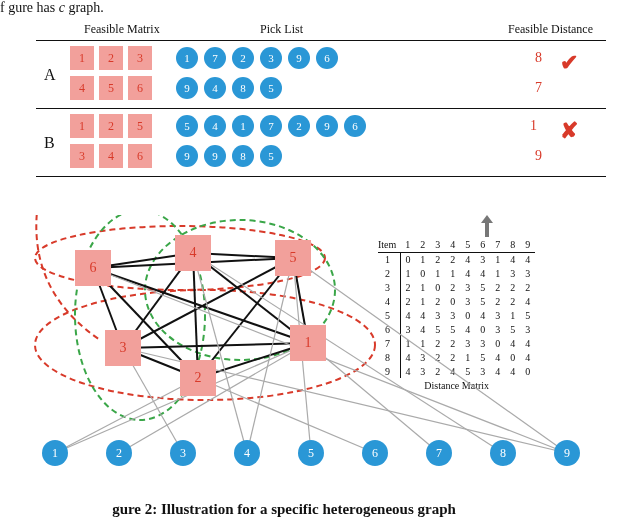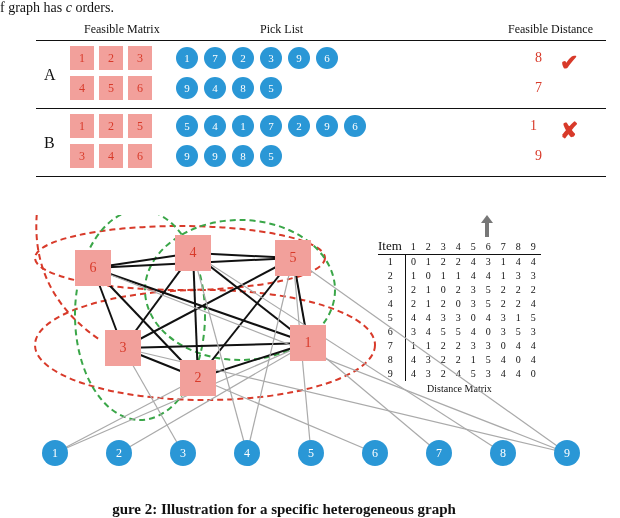--- a/index.html
+++ b/index.html
@@ -101,21 +101,21 @@
     color: #111;
   }
   .dist-matrix table { border-collapse: collapse; }
   .dist-matrix th, .dist-matrix td {
     width: 15px; height: 14px;
     text-align: center;
     font-weight: normal;
   }
   .dist-matrix .row-head { border-right: 1px solid #111; padding-right: 3px; }
   .dist-matrix .col-head-row th { border-bottom: 1px solid #111; }
-  .dist-matrix .corner { font-size: 13px; text-align: right; padding-right: 4px; }
+  .dist-matrix .corner { font-size: 10px; text-align: right; padding-right: 4px; }
   .dist-matrix .mat-title { text-align: center; font-size: 10px; margin-top: 2px; }
 
   .arrow-up {
     position: absolute;
     top: 215px;
     left: 480px;
     width: 14px; height: 22px;
   }
   .arrow-up svg { width: 100%; height: 100%; }
 
@@ -127,21 +127,21 @@
     font-weight: bold;
     text-align: center;
     color: #111;
     font-family: Georgia, serif;
   }
 </style>
 </head>
 <body>
 
 <div class="fragment-top">
-  <span>f graph has </span><span class="ital">c</span><span> orders.</span>
+  <span>f gure has </span><span class="ital">c</span><span> graph.</span>
 </div>
 
 <div class="section-headers">
   <span class="hdr" style="left:84px">Feasible Matrix</span>
   <span class="hdr" style="left:260px">Pick List</span>
   <span class="hdr" style="left:508px">Feasible Distance</span>
 </div>
 
 <div class="row-sep" style="top:40px"></div>
 

